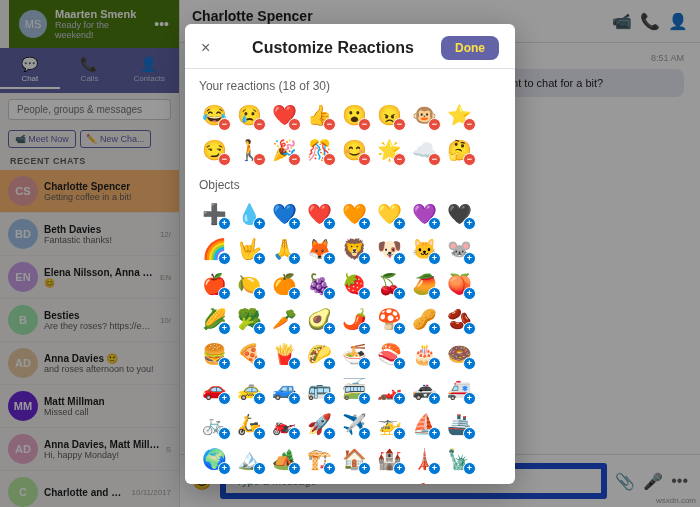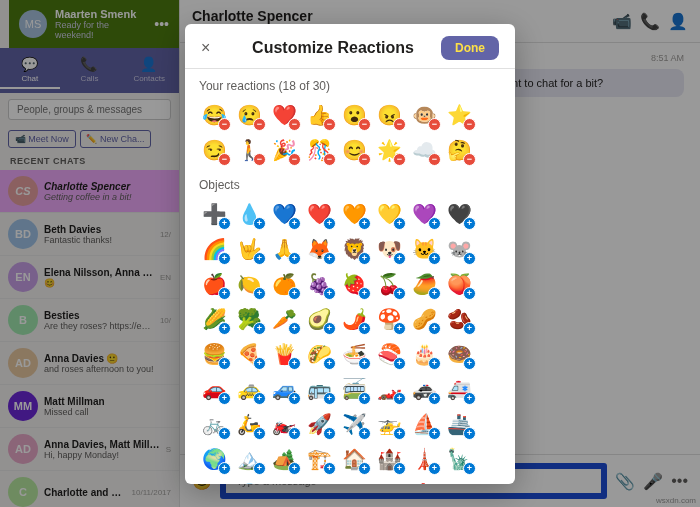--- a/index.html
+++ b/index.html
@@ -152,22 +152,21 @@
     .chat-item {
       display: flex;
       align-items: center;
       padding: 6px 8px;
       cursor: pointer;
       gap: 6px;
       border-bottom: 1px solid #e8e8e8;
     }
 
     .chat-item.active {
-      background: #f0abfc;
-      font-style: italic;
+      background: #fdba74;
     }
 
     .chat-avatar {
       width: 30px;
       height: 30px;
       border-radius: 50%;
       flex-shrink: 0;
       display: flex;
       align-items: center;
       justify-content: center;

